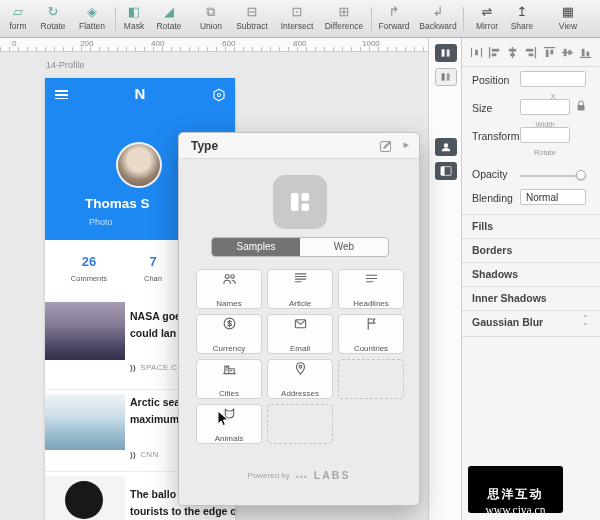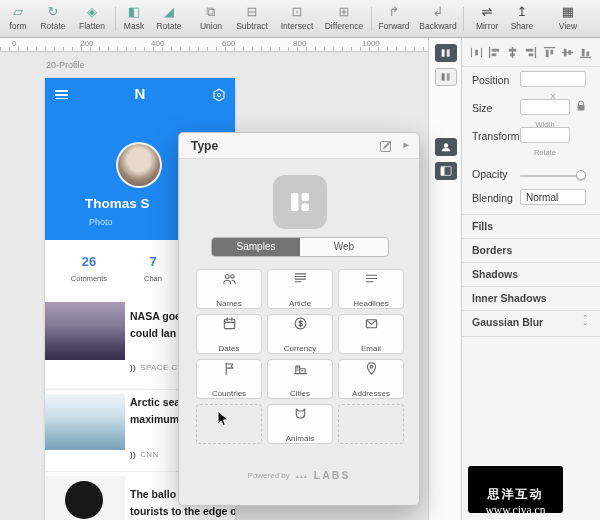--- a/index.html
+++ b/index.html
@@ -186,21 +186,21 @@
   <div class="ruler">
     <span class="rlab" style="left:12px">0</span>
     <span class="rlab" style="left:80px">200</span>
     <span class="rlab" style="left:151px">400</span>
     <span class="rlab" style="left:222px">600</span>
     <span class="rlab" style="left:293px">800</span>
     <span class="rlab" style="left:362px">1000</span>
   </div>
 
   <div class="canvas">
-    <div class="ab-title">20-Profile</div>
+    <div class="ab-title">14-Profile</div>
 
     <div class="artboard">
       <div class="p-header">
         <div class="hamb"></div>
         <div class="p-logo">N</div>
         <svg class="hexico" width="14" height="14" viewBox="0 0 14 14">
           <polygon points="7,1.2 12,4.1 12,9.9 7,12.8 2,9.9 2,4.1" fill="none" stroke="#fff" stroke-width="1.1"></polygon>
           <circle cx="7" cy="7" r="1.6" fill="none" stroke="#fff" stroke-width="1"></circle>
         </svg>
         <div class="avatar"></div>
@@ -291,27 +291,20 @@
         <div class="tlbl">Article</div>
       </div>
       <div class="tile">
         <svg class="tico" viewBox="0 0 16 16">
             <path d="M2.5 4.5h11M2.5 8h11M2.5 11.5h7"></path>
           </svg>
         <div class="tlbl">Headlines</div>
       </div>
       <div class="tile">
         <svg class="tico" viewBox="0 0 16 16">
-            <rect x="2.5" y="3.5" width="11" height="10" rx="1"></rect>
-            <path d="M2.5 6.8h11M5.5 2v3M10.5 2v3"></path>
-          </svg>
-        <div class="tlbl">Dates</div>
-      </div>
-      <div class="tile">
-        <svg class="tico" viewBox="0 0 16 16">
             <circle cx="8" cy="8" r="5.7"></circle>
             <path d="M10 6.2c-.4-.9-3.6-1.1-3.7.4-.1 1.6 3.9.9 3.8 2.6-.1 1.5-3.4 1.4-3.9.4M8 4.5v7"></path>
           </svg>
         <div class="tlbl">Currency</div>
       </div>
       <div class="tile">
         <svg class="tico" viewBox="0 0 16 16">
             <rect x="2.5" y="4" width="11" height="8.5" rx="1"></rect>
             <path d="M3 4.7L8 9l5-4.3"></path>
           </svg>

